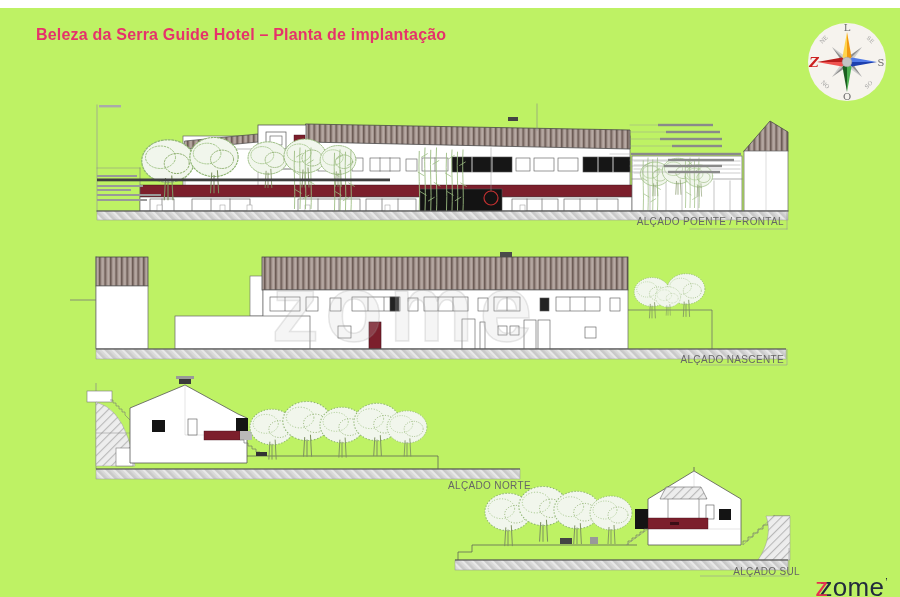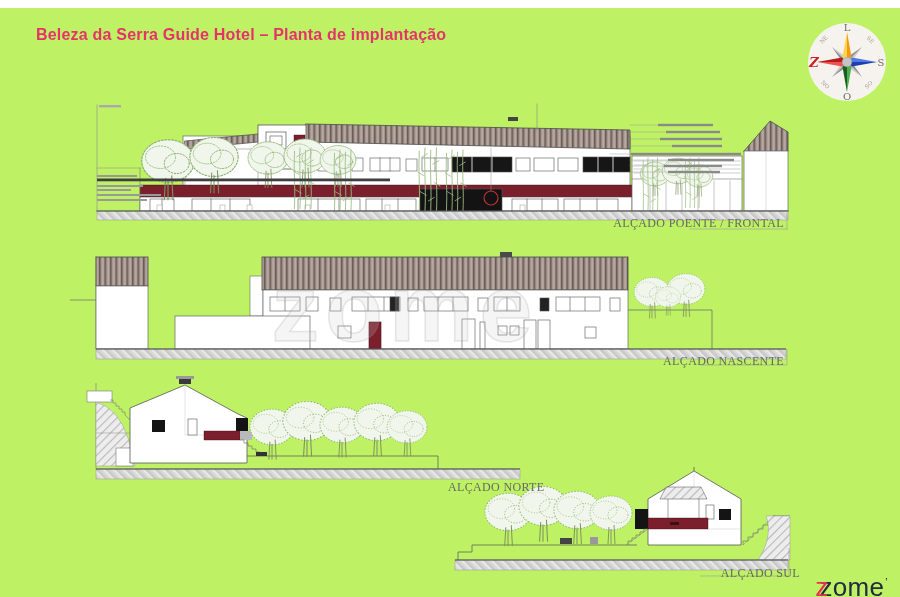--- a/index.html
+++ b/index.html
@@ -1,21 +1,21 @@
 <!DOCTYPE html>
 <html><head>
 <meta charset="utf-8">
 <style>
   html,body{margin:0;padding:0;background:#fff;}
   .sheet{position:relative;width:900px;height:597px;background:#bef264;overflow:hidden;
          font-family:"Liberation Sans",sans-serif;margin-top:8px;}
   .page-title{position:absolute;left:36px;top:18px;font-size:16px;font-weight:700;
               color:#e6326b;letter-spacing:.2px;white-space:nowrap;}
-  .elev-label{position:absolute;font-size:12px;color:#666;letter-spacing:.35px;
-              white-space:nowrap;font-family:Liberation Serif, serif;}
+  .elev-label{position:absolute;font-size:10px;color:#666;letter-spacing:.35px;
+              white-space:nowrap;font-family:Liberation Sans, sans-serif;}
   .lbl-poente{right:116px;top:208px;}
   .lbl-nascente{right:116px;top:346px;text-align:center;}
   .lbl-norte{left:448px;top:472px;text-align:center;}
   .lbl-sul{right:100px;top:558px;}
   .drawing-svg{position:absolute;left:0;top:0;}
   .compass{position:absolute;left:806px;top:13px;}
   .logo{position:absolute;right:12px;top:566px;font-size:26px;font-weight:400;
         color:#232b3d;letter-spacing:.3px;line-height:1;}
   .logo-z-red{position:relative;z-index:2;color:#e73150;margin-right:-9px;}
   .logo-mark{font-size:11px;vertical-align:10px;margin-left:1px;}

